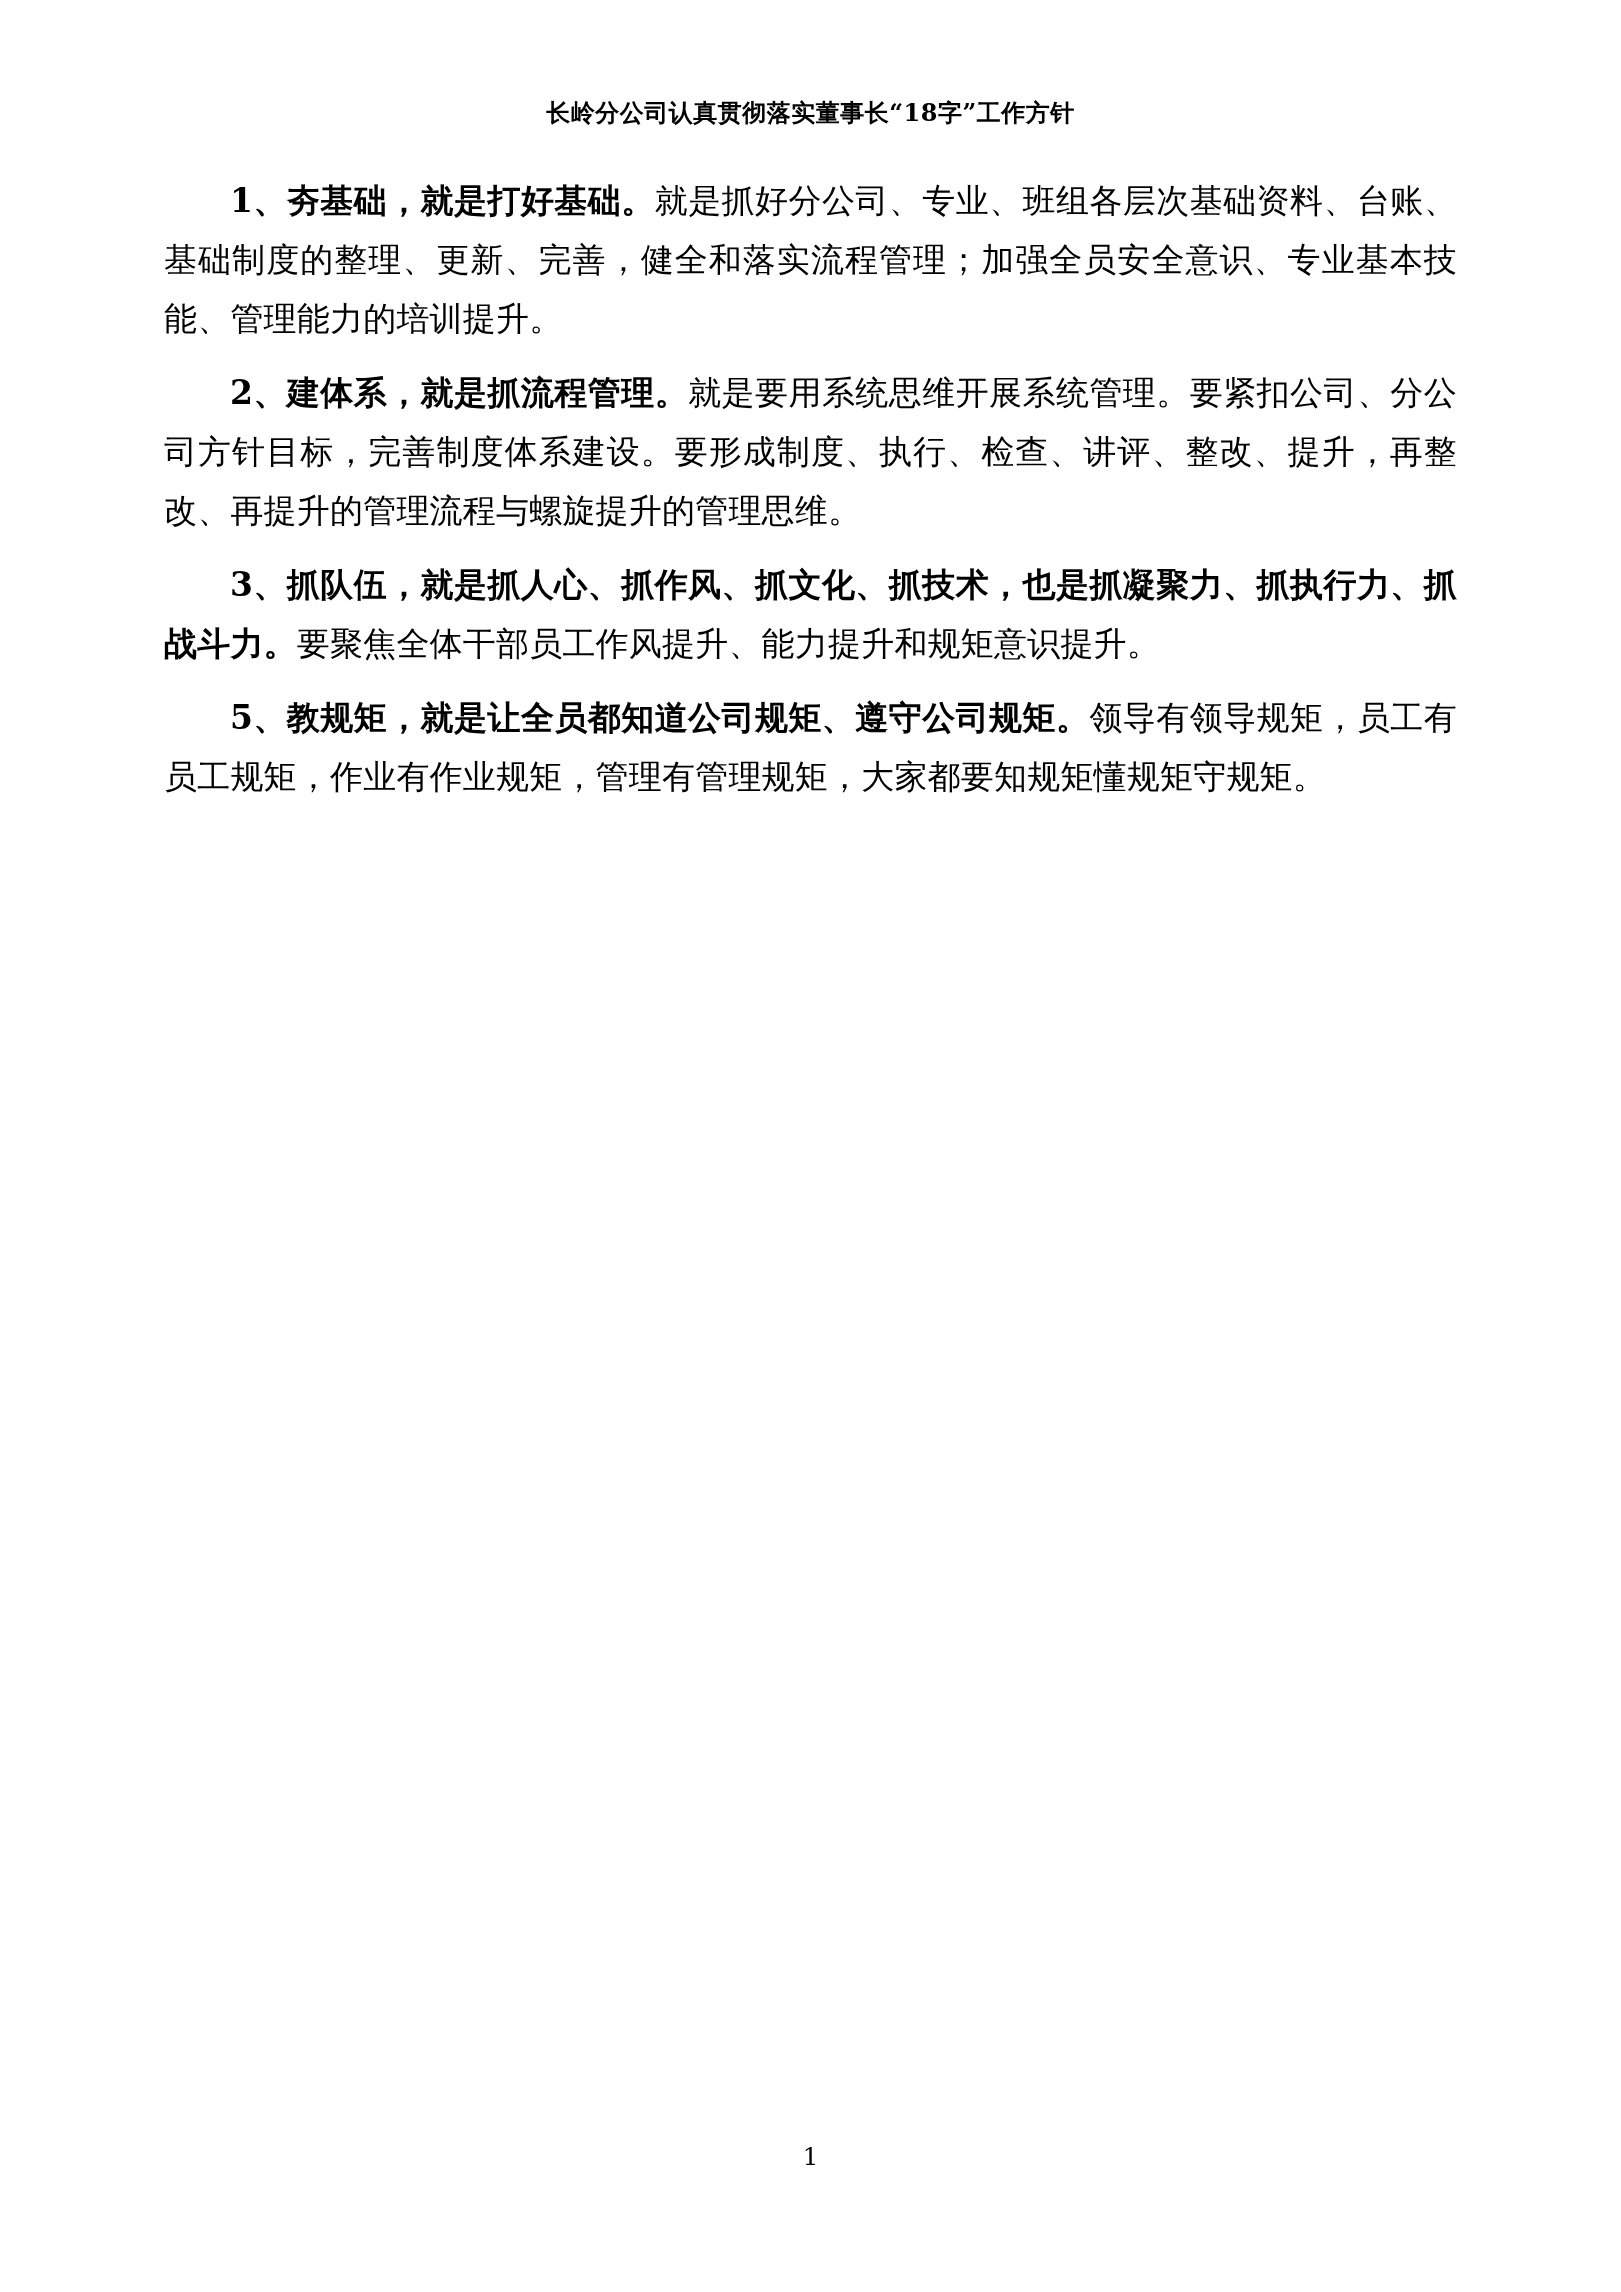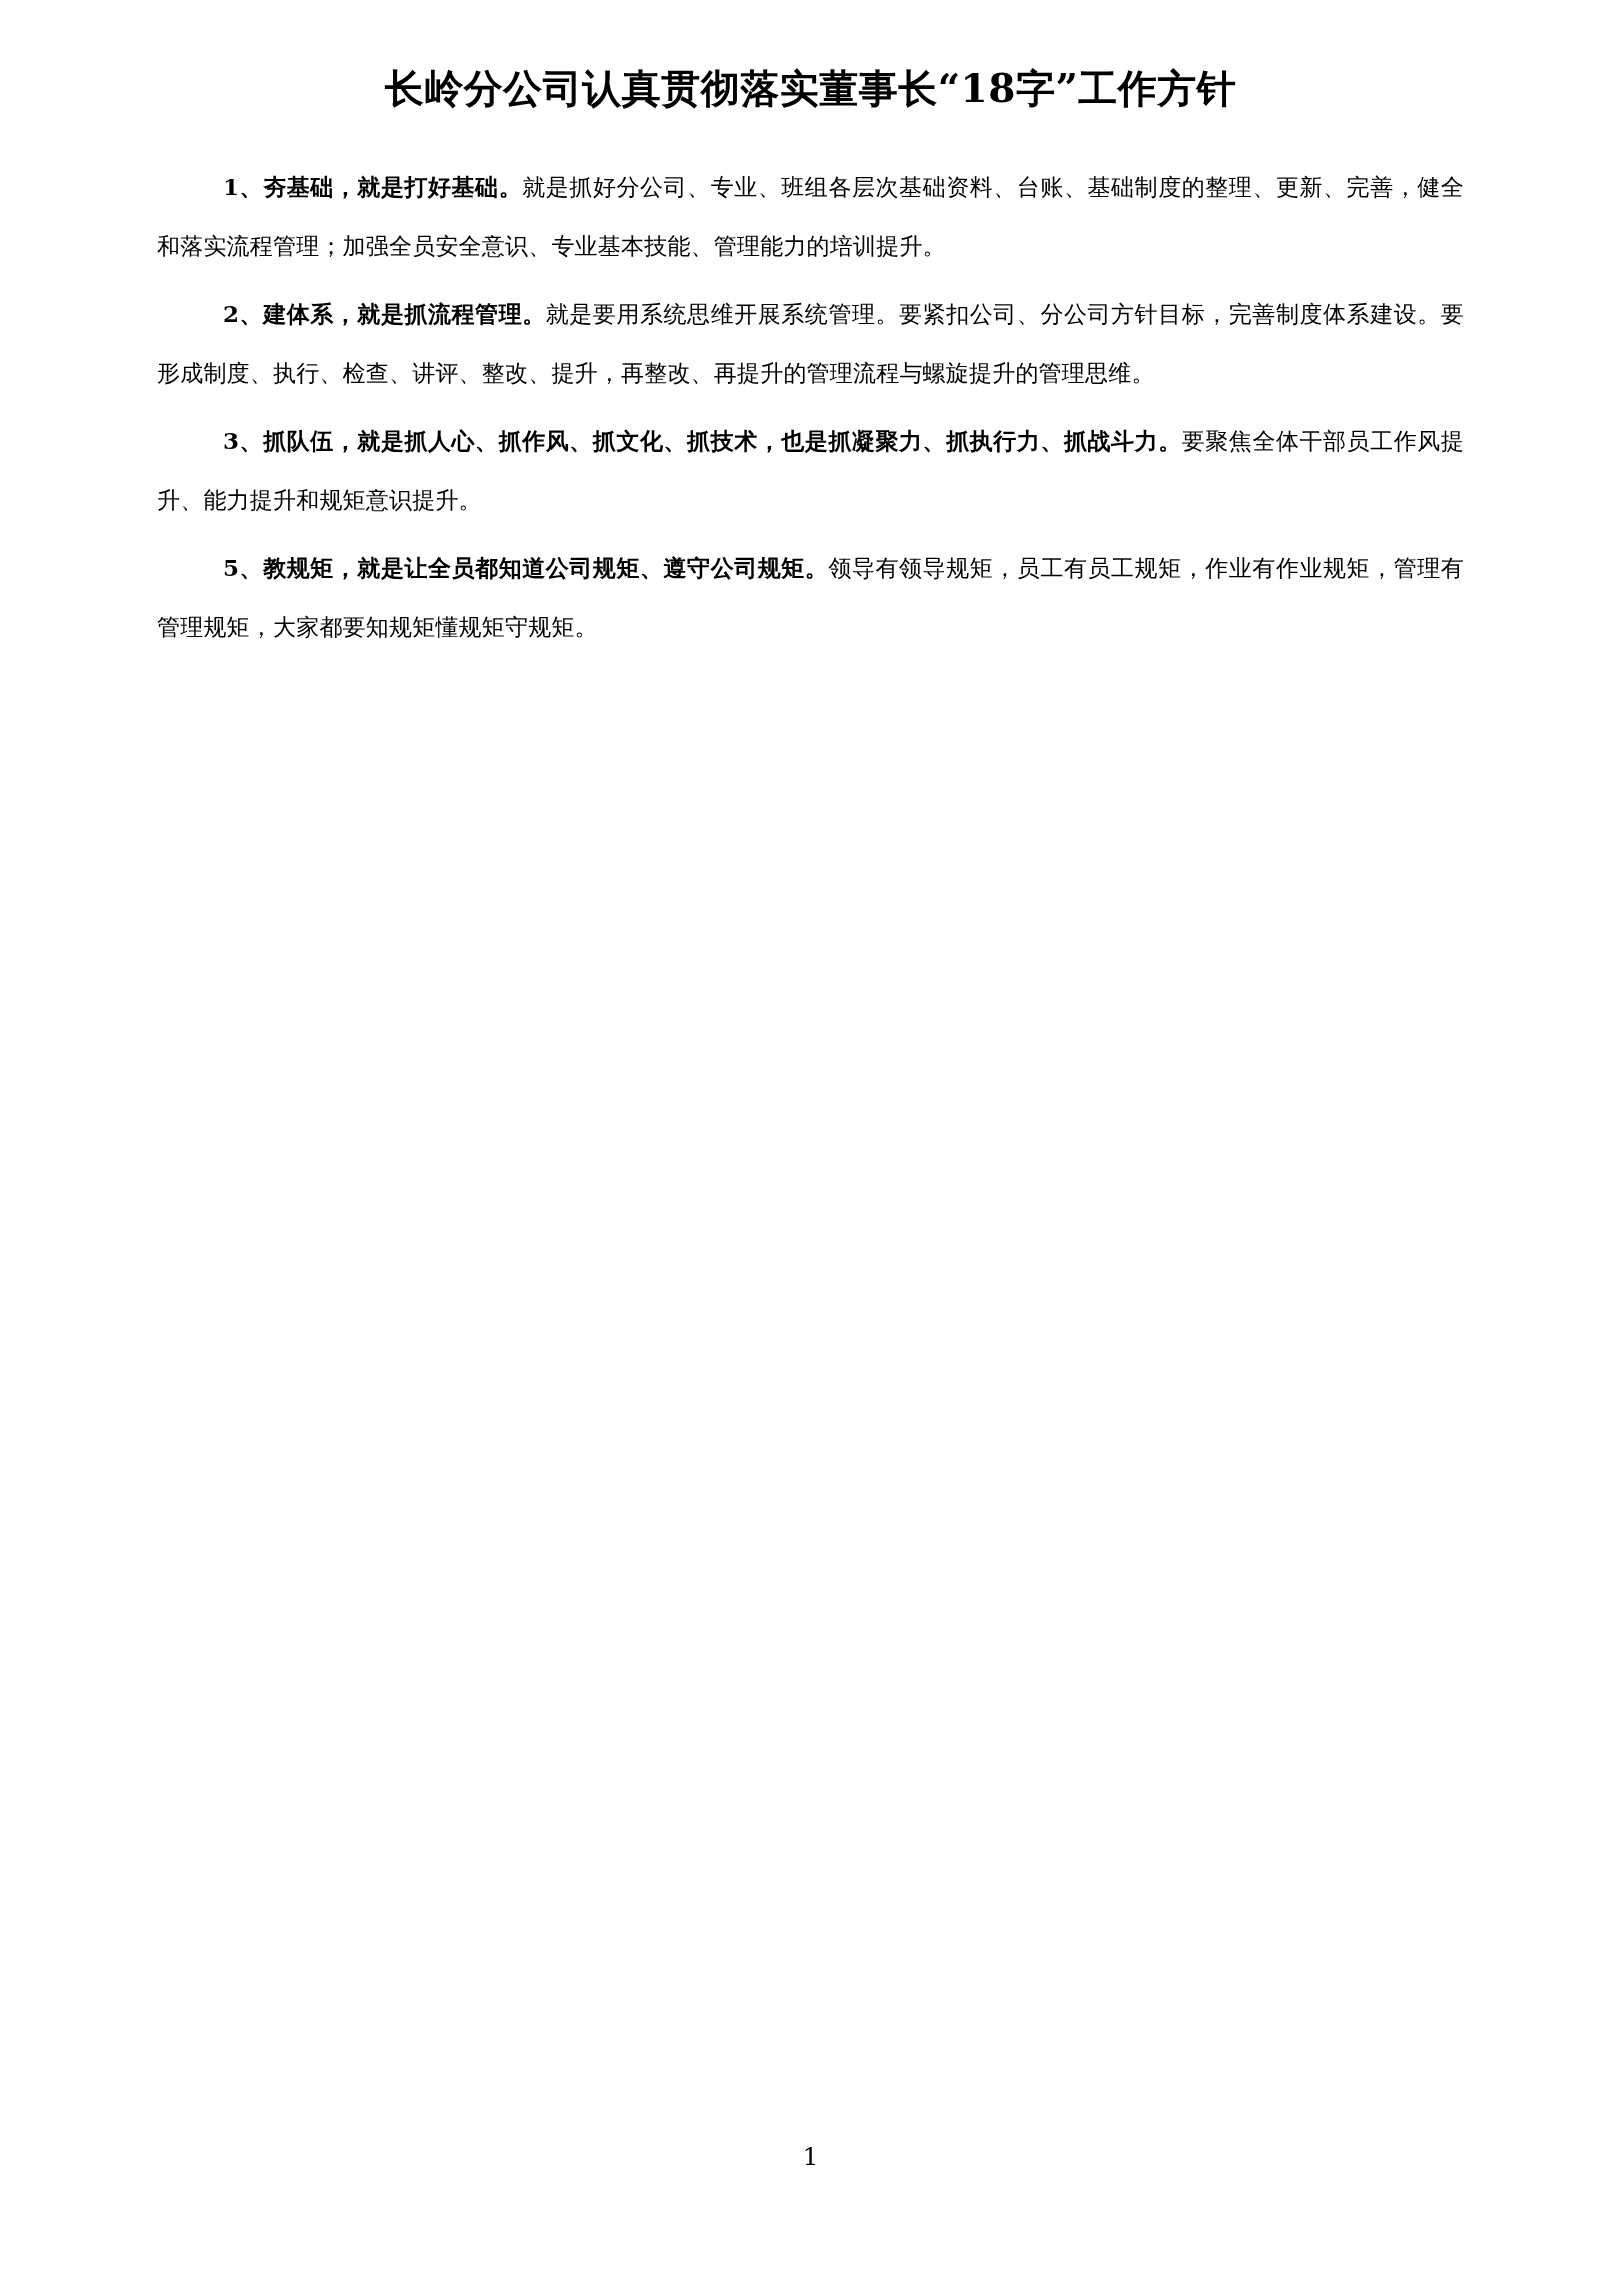--- a/index.html
+++ b/index.html
@@ -19,35 +19,35 @@
     overflow: hidden;
   }
   .content {
     position: absolute;
     left: 149px;
     top: 0;
     width: 1323px;
   }
   .doc-title {
     margin: 0;
-    padding-top: 63px;
+    padding-top: 97px;
     text-align: center;
-    font-size: 39px;
+    font-size: 24px;
     font-weight: bold;
     letter-spacing: 0.5px;
     line-height: 1.3;
     white-space: nowrap;
   }
   .body-block {
     margin-top: 43px;
   }
   p.para {
-    margin: 8px;
+    margin: 15px;
     padding: 0;
-    font-size: 23px;
+    font-size: 33px;
     line-height: 59px;
     text-align: justify;
     text-justify: inter-ideograph;
     text-indent: 66px;
     letter-spacing: 0.2px;
   }
   p.para + p.para {
     margin-top: 0;
   }
   .lead {

